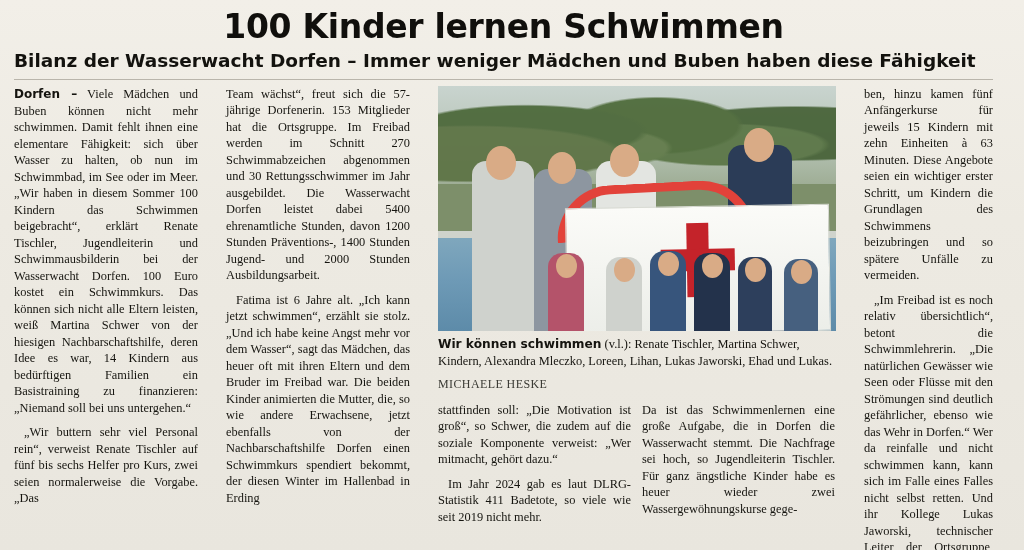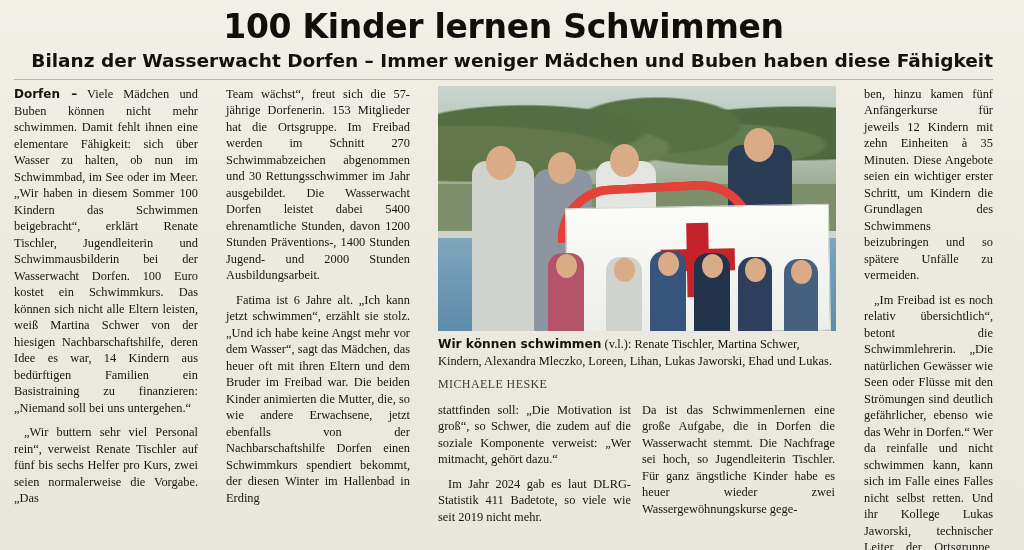--- a/index.html
+++ b/index.html
@@ -27,21 +27,21 @@
     text-align: center;
     font-family: "DejaVu Sans", sans-serif;
     font-weight: bold;
     font-size: 33px;
     letter-spacing: -0.3px;
     line-height: 1.05;
     margin: 4px 0 2px 0;
     color: #100f0c;
   }
   .subheadline {
-    text-align: right;
+    text-align: left;
     font-family: "DejaVu Sans", sans-serif;
     font-weight: bold;
     font-size: 18.5px;
     line-height: 1.1;
     margin: 6px 0 8px 0;
     color: #13120e;
   }
   .rule {
     height: 1px;
     background: #b9b5ab;
@@ -249,19 +249,19 @@
           <p>stattfinden soll: „Die Motivation ist groß“, so Schwer, die zudem auf die soziale Komponente verweist: „Wer mitmacht, gehört dazu.“</p>
           <p class="indent">Im Jahr 2024 gab es laut DLRG-Statistik 411 Badetote, so viele wie seit 2019 nicht mehr.</p>
         </div>
         <div class="col">
           <p>Da ist das Schwimmenlernen eine große Aufgabe, die in Dorfen die Wasserwacht stemmt. Die Nachfrage sei hoch, so Jugendleiterin Tischler. Für ganz ängstliche Kinder habe es heuer wieder zwei Wassergewöhnungskurse gege-</p>
         </div>
       </div>
     </div>
 
     <div class="col col-last">
-      <p>ben, hinzu kamen fünf Anfängerkurse für jeweils 12 Kindern mit zehn Einheiten à 35 Minuten. Diese Angebote seien ein wichtiger erster Schritt, um Kindern die Grundlagen des Schwimmens beizubringen und so spätere Unfälle zu vermeiden.</p>
+      <p>ben, hinzu kamen fünf Anfängerkurse für jeweils 15 Kindern mit zehn Einheiten à 63 Minuten. Diese Angebote seien ein wichtiger erster Schritt, um Kindern die Grundlagen des Schwimmens beizubringen und so spätere Unfälle zu vermeiden.</p>
       <p class="indent">„Im Freibad ist es noch relativ übersichtlich“, betont die Schwimmlehrerin. „Die natürlichen Gewässer wie Seen oder Flüsse mit den Strömungen sind deutlich gefährlicher, ebenso wie das Wehr in Dorfen.“ Wer da reinfalle und nicht schwimmen kann, kann sich im Falle eines Falles nicht selbst retten. Und ihr Kollege Lukas Jaworski, technischer Leiter der Ortsgruppe, fügt an: „Es geht bei uns freilich auch um Prävention.“ Neben der praktischen Ausbildung setze man nämlich auf Aufklärung und Sensibilisierung.</p>
       <div class="sig">mhe</div>
     </div>
 
   </div>
 </div>
 
 </body></html>

